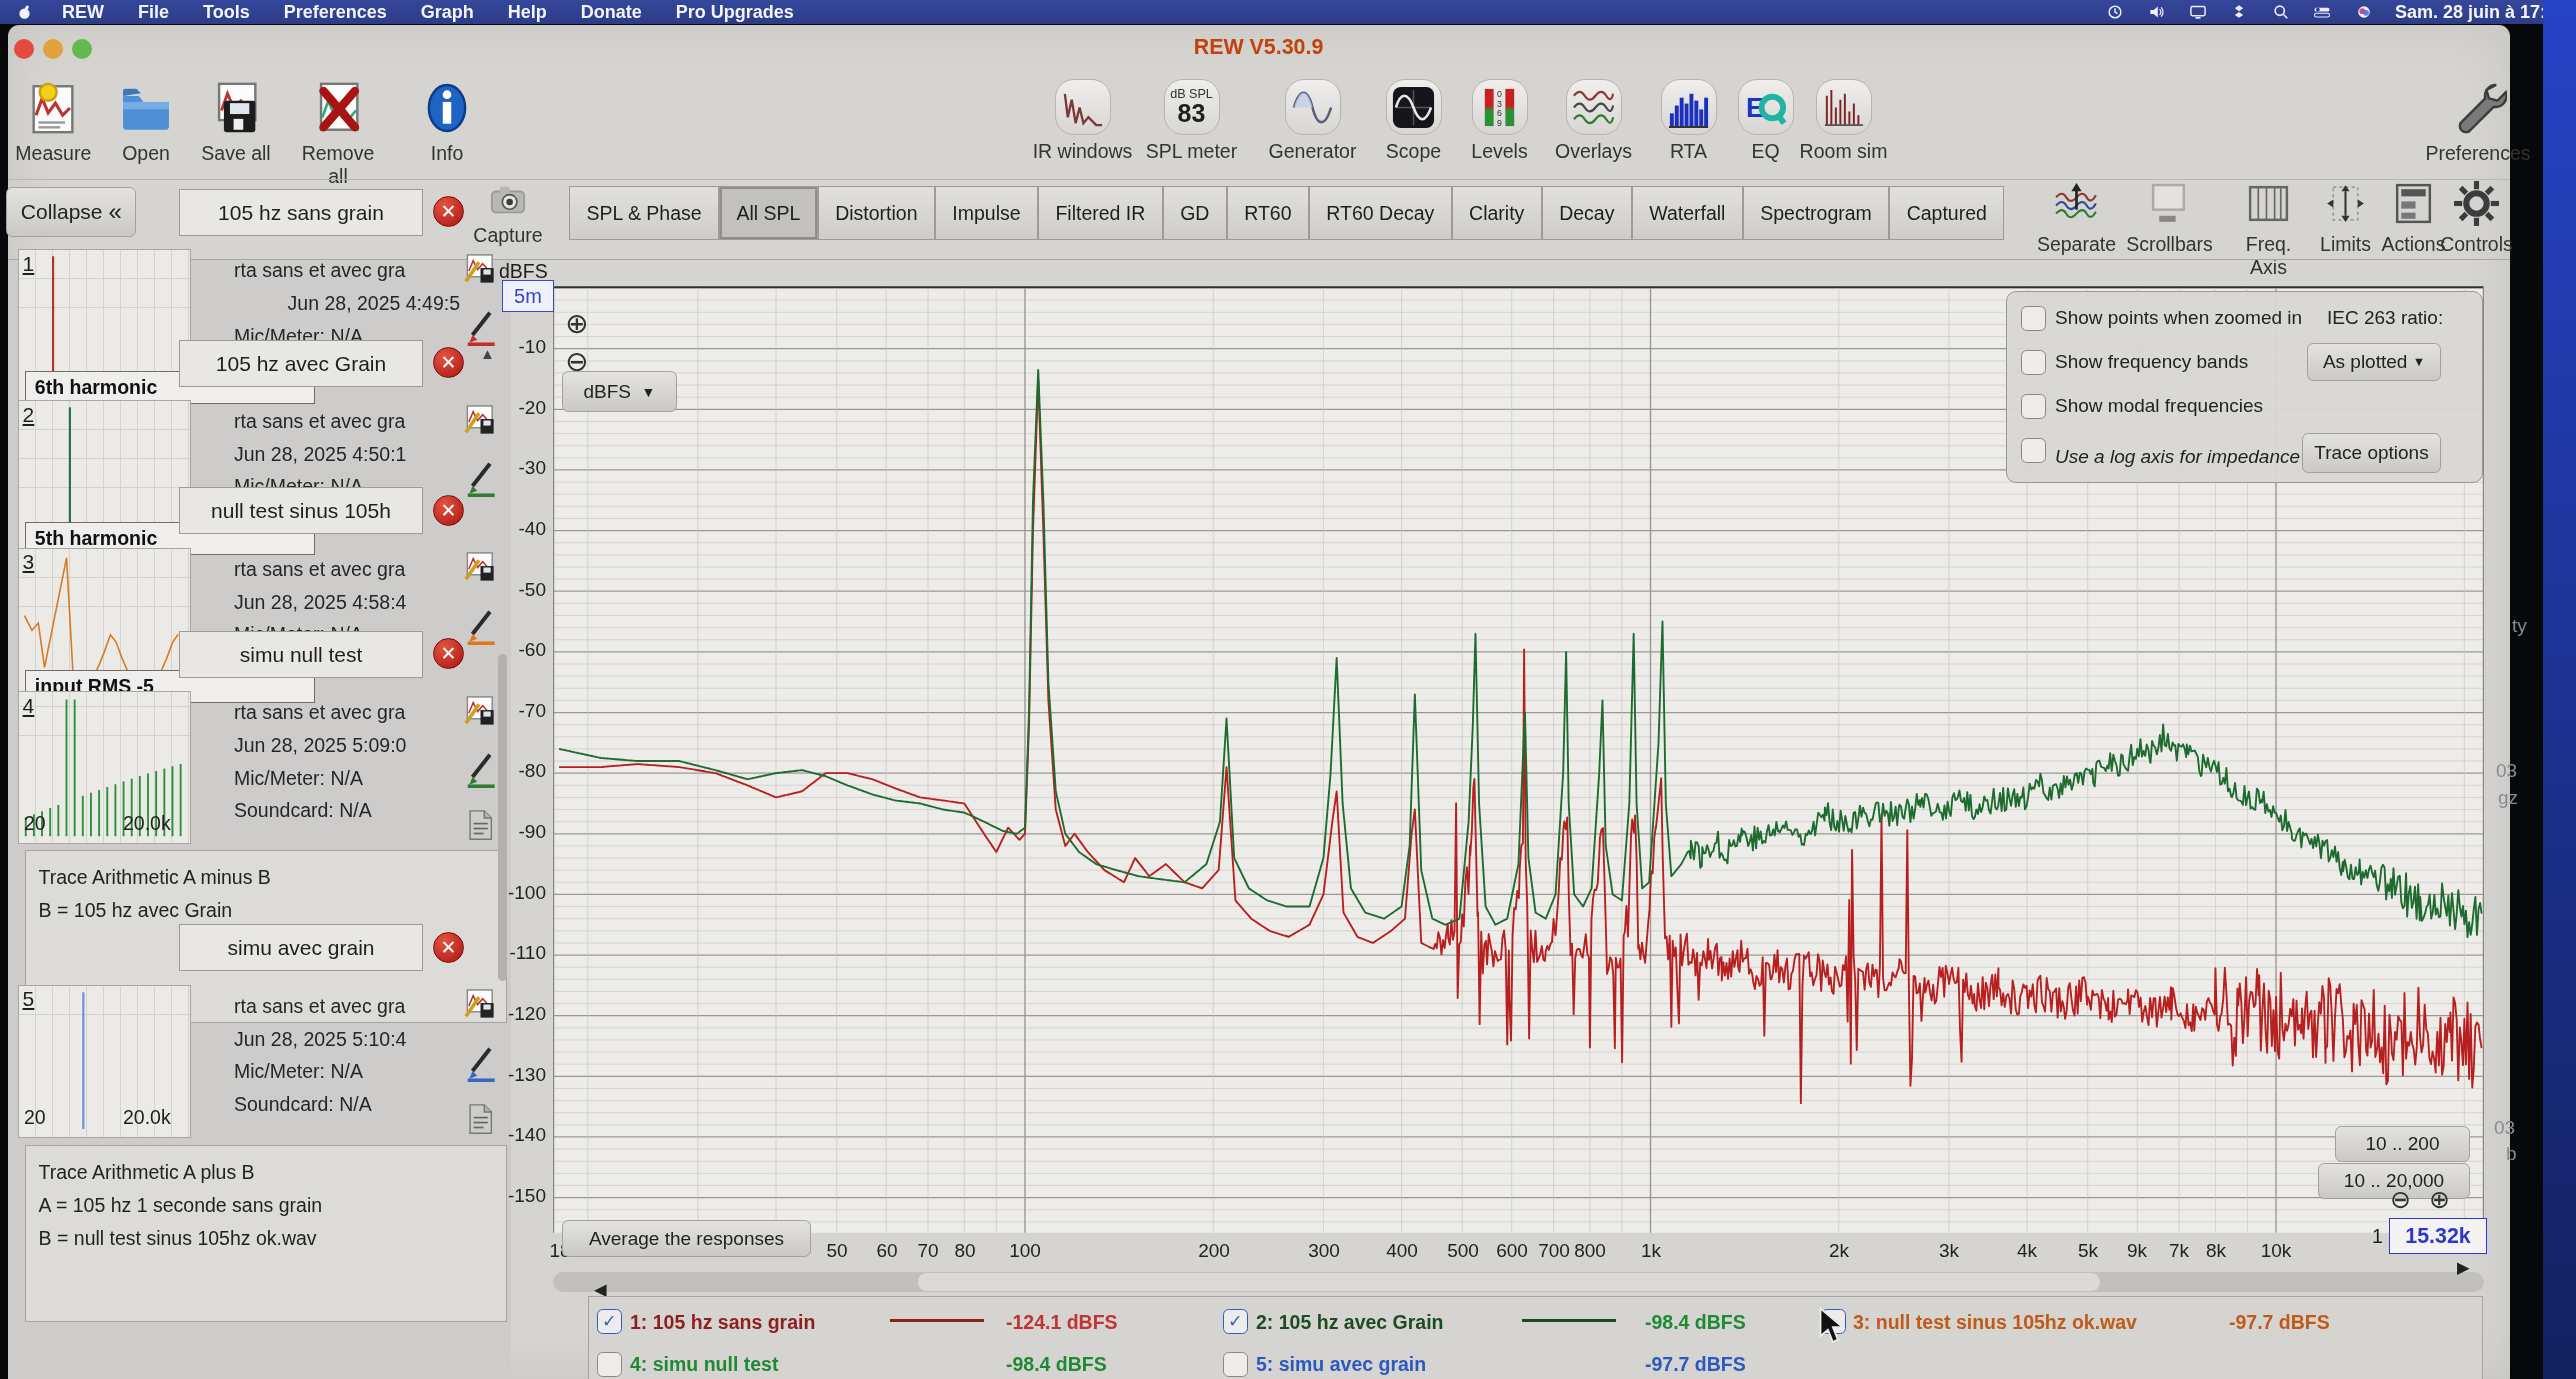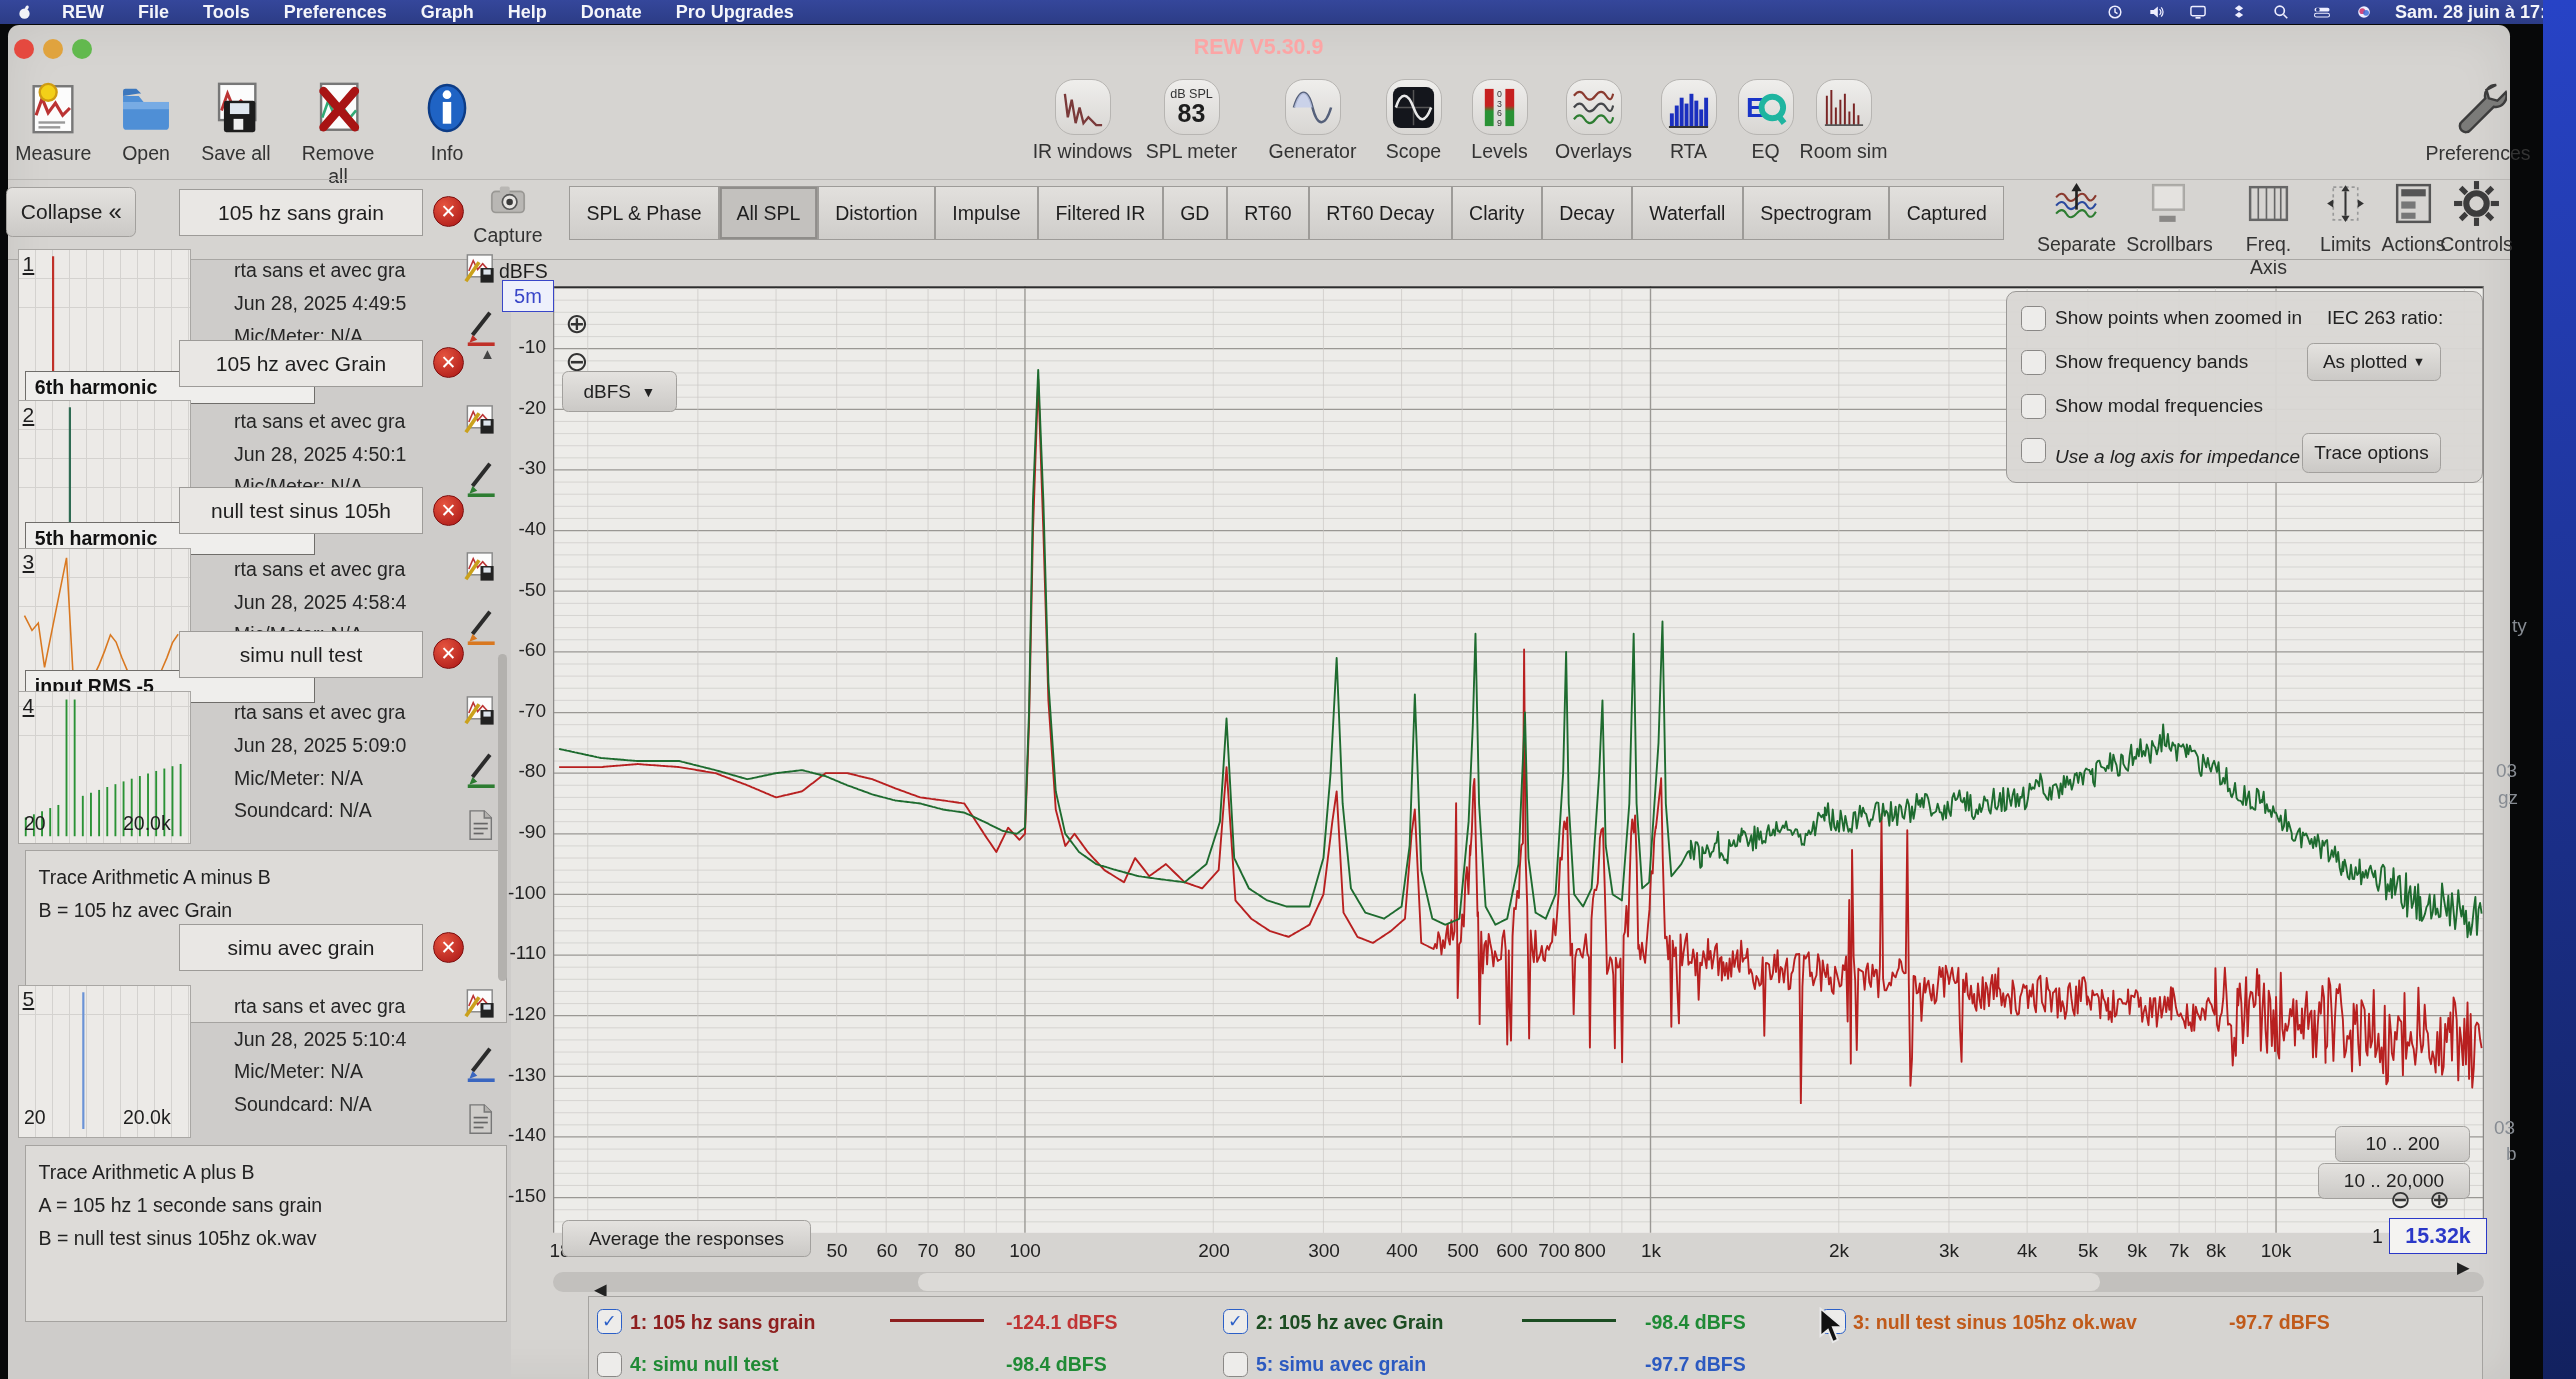--- a/index.html
+++ b/index.html
@@ -6,21 +6,21 @@
   body{width:2576px;height:1380px;position:relative;overflow:hidden;
        font-family:"Liberation Sans","DejaVu Sans",sans-serif;color:#1e1e1e;}
   .abs{position:absolute;}
   #menubar{left:0;top:0;width:2576px;height:24px;background:linear-gradient(#35479b,#2c3c86);
            display:flex;align-items:center;color:#f4f5fa;font-size:18px;font-weight:600;}
   .menu-item{margin-right:34px;white-space:nowrap;}
   #menubar-right{position:absolute;right:10px;top:0;height:24px;display:flex;align-items:center;gap:21.4px;}
   #window{left:7.5px;top:25px;width:2502px;height:1355px;background:#d6d4d1;border-radius:11.3px 11.3px 0 0;
           box-shadow:inset 0 0 50px rgba(0,0,0,.08);}
   .light{width:20px;height:20px;border-radius:50%;}
-  #win-title{left:7.5px;top:35px;width:2502px;text-align:center;font-size:21.4px;font-weight:bold;color:#fca5a5;}
+  #win-title{left:7.5px;top:35px;width:2502px;text-align:center;font-size:21.4px;font-weight:bold;color:#c2410c;}
   .tool-label{font-size:19.5px;color:#333;text-align:center;}
   .tool-btn{display:flex;flex-direction:column;align-items:center;gap:5px;}
   .icon-sq{width:54px;height:54px;border-radius:19px;background:linear-gradient(#efeeec,#d8d6d3);
            border:0.6px solid #b7b5b2;display:flex;align-items:center;justify-content:center;overflow:hidden;}
   .tab{height:52px;display:flex;align-items:center;padding:0 16.4px;border:1.3px solid #9d9b98;border-right-width:0.6px;
        background:linear-gradient(#e2e0dd,#cfcdca);font-size:19.5px;white-space:nowrap;}
   .tab.active{background:#c3c1be;box-shadow:inset 0 0 0 1.9px #8f8d8a;}
   .name-field{background:#e9e7e4;border:1.3px solid #9d9b98;font-size:21px;display:flex;align-items:center;justify-content:center;}
   .xbadge{width:29px;height:29px;border-radius:50%;background:radial-gradient(circle at 35% 30%,#e5543f,#a81414);
           color:#fff;font-size:19px;font-weight:bold;display:flex;align-items:center;justify-content:center;border:1.3px solid #7e0f0f;}
@@ -395,21 +395,21 @@
         <line x1="53.6" y1="228" x2="53.6" y2="10" stroke="#c03028" stroke-width="3.5"></line>
       </svg>
     </div>
     <div class="abs" style="left: 22.6px; top: 252px; width: 25px; height: 25px; font-size: 21px; text-decoration: underline;">1</div>
     <div class="abs" style="left: 24px; top: 370px; width: 50px; height: 22.6px; font-size: 19.5px;">20</div>
     <div class="abs" style="left: 123px; top: 370px; width: 63px; height: 22.6px; font-size: 19.5px;">20.0k</div>
     <div class="overlay-strip abs" style="left: 25px; top: 371px; width: 270px; height: 31px;">
       <span>6th harmonic</span>
     </div>
     <div class="card-line abs" style="left: 234px; top: 259px; width: 226px; height: 28px;">rta sans et avec gra</div>
-    <div class="card-line abs" style="left: 234px; top: 292px; width: 226px; height: 28px;">Jun 28, 2025 4:49:5</div>
+    <div class="card-line abs" style="left: 234px; top: 292px; width: 226px; height: 28px; text-align: right;">Jun 28, 2025 4:49:5</div>
     <div class="card-line abs" style="left: 234px; top: 325px; width: 226px; height: 28px;">Mic/Meter: N/A</div>
     <div class="abs" style="left: 463px; top: 252px; width: 38px; height: 38px;">
       <svg width="35" height="35" viewBox="0 0 48 48">
         <rect x="6" y="4" width="34" height="30" fill="#fcfcfc" stroke="#888" stroke-width="2"></rect>
         <polyline points="8,26 14,12 20,24 27,16 36,26" fill="none" stroke="#b33" stroke-width="2.2"></polyline>
         <rect x="24" y="22" width="18" height="20" fill="#222"></rect>
         <rect x="28" y="24" width="10" height="7" fill="#dde4ec"></rect>
         <line x1="4" y1="40" x2="22" y2="14" stroke="#caa11c" stroke-width="5"></line>
       </svg>
     </div>

